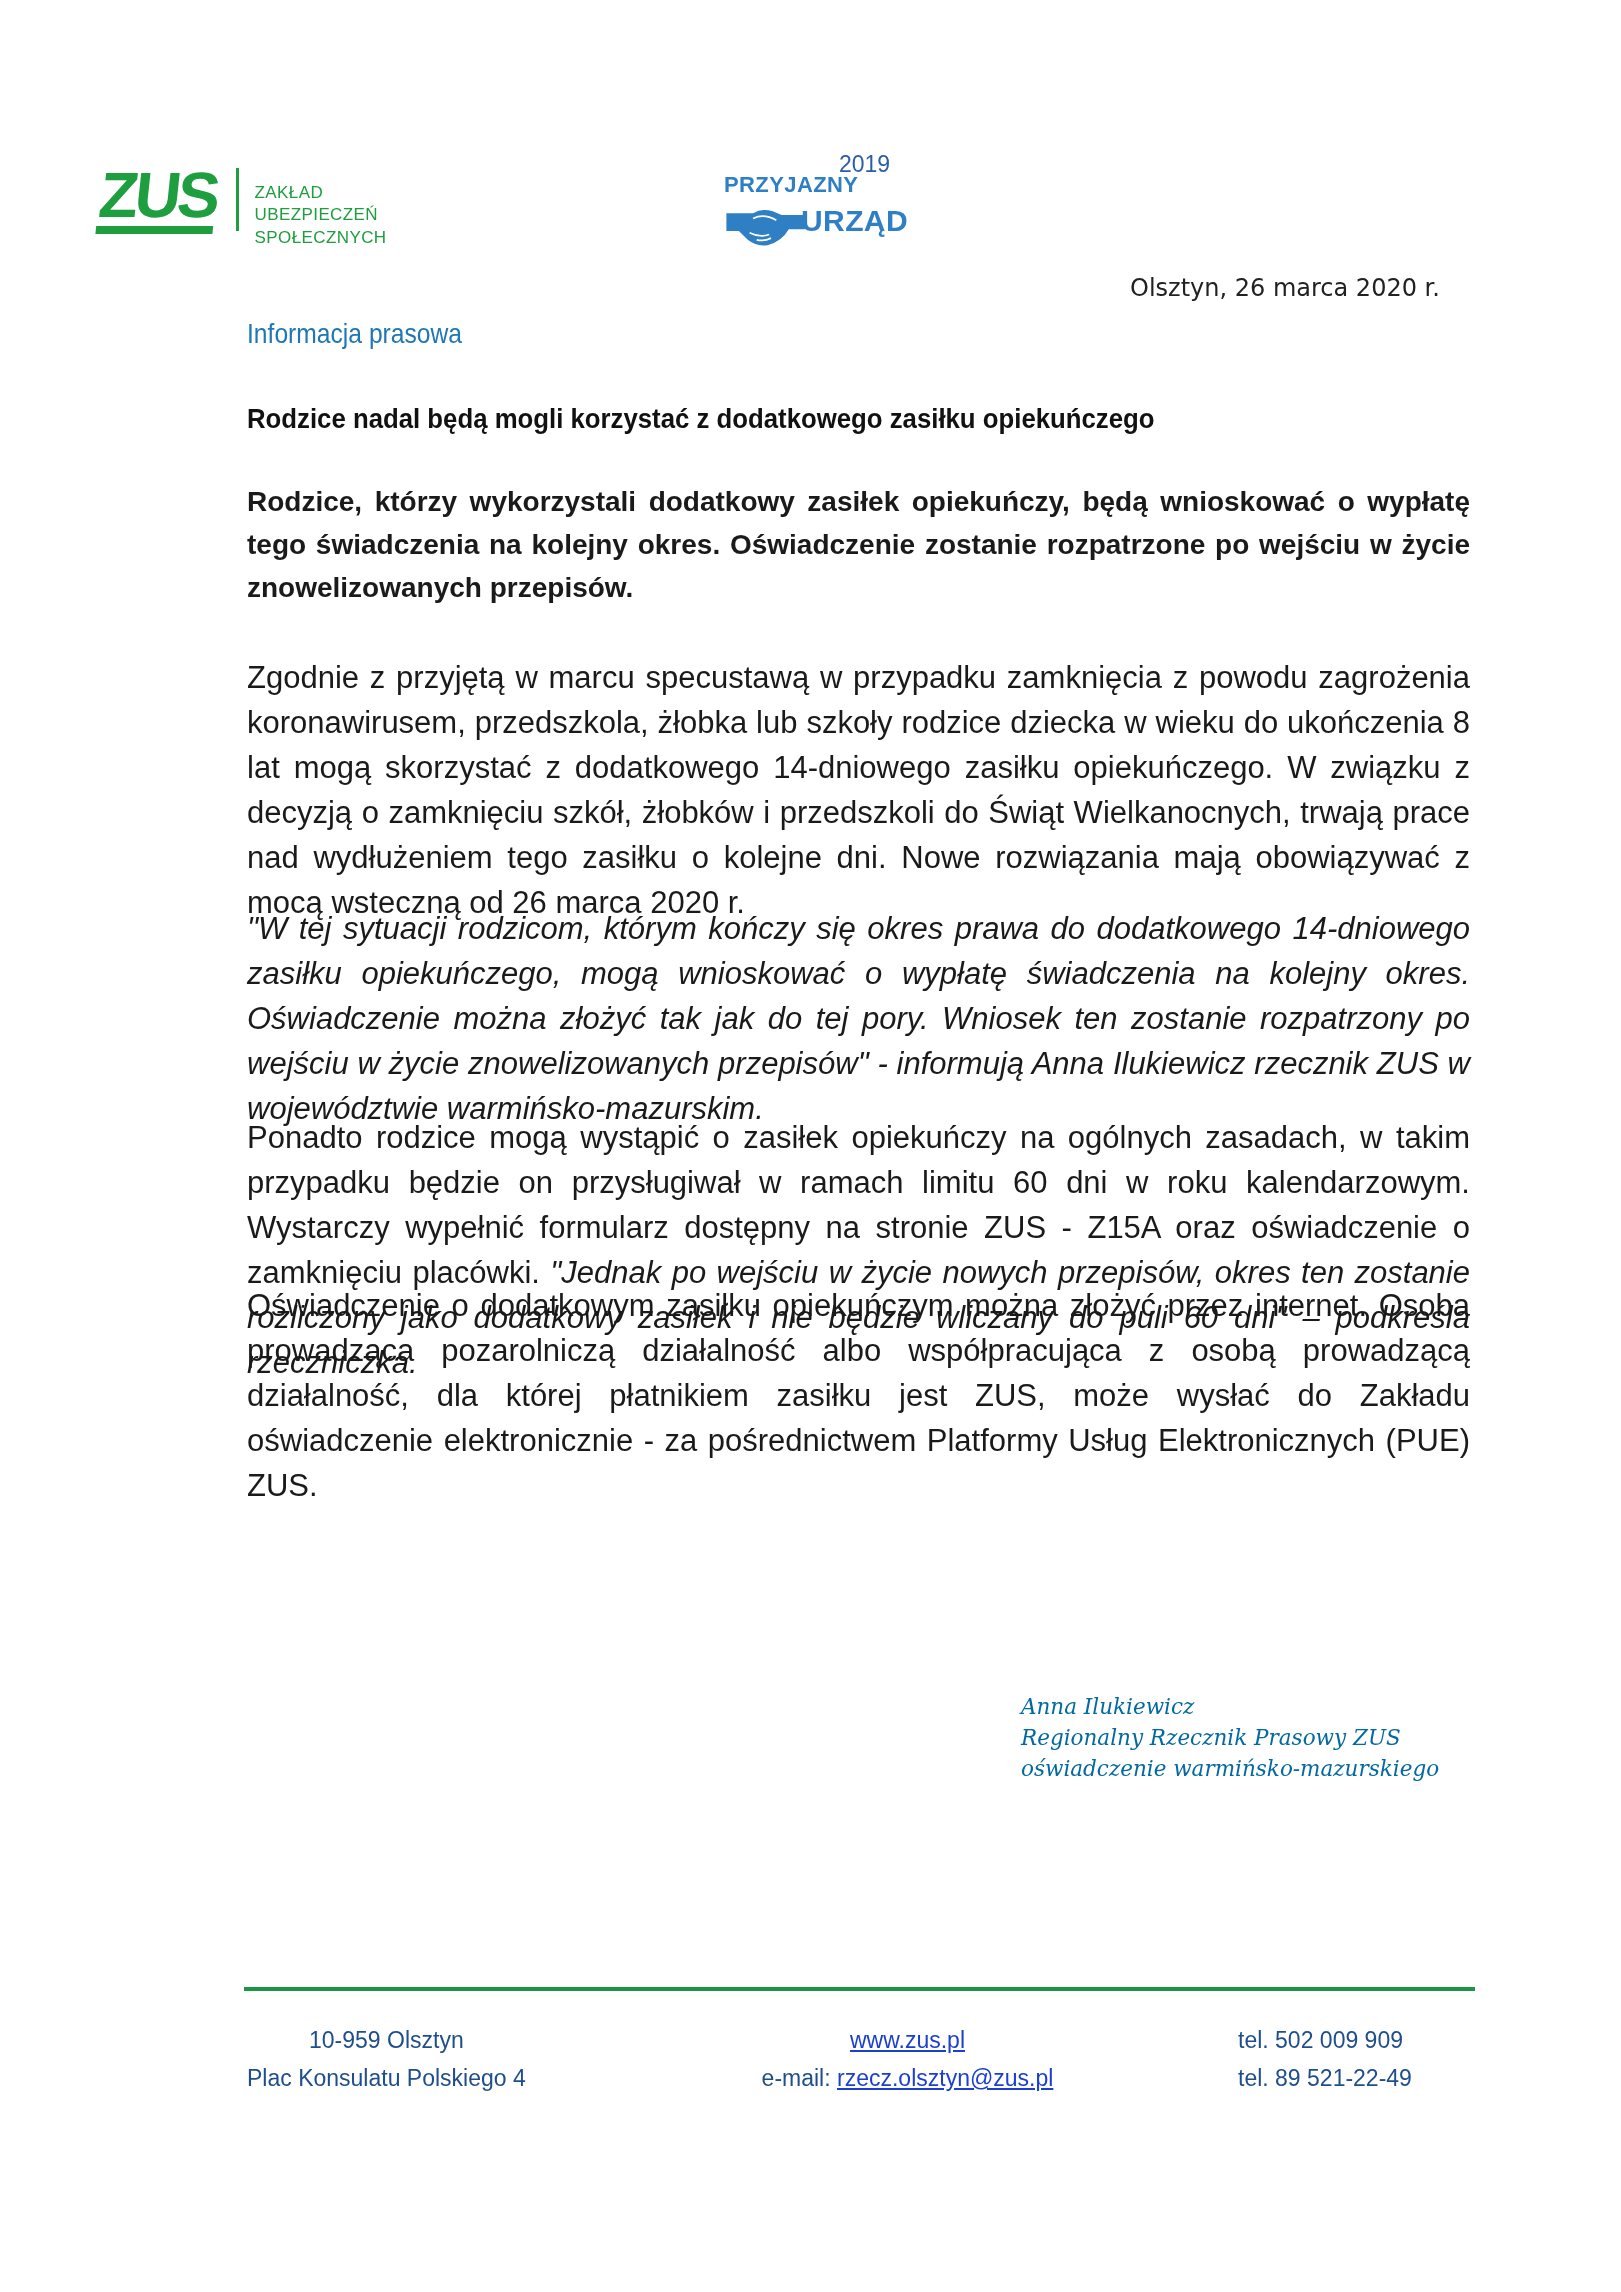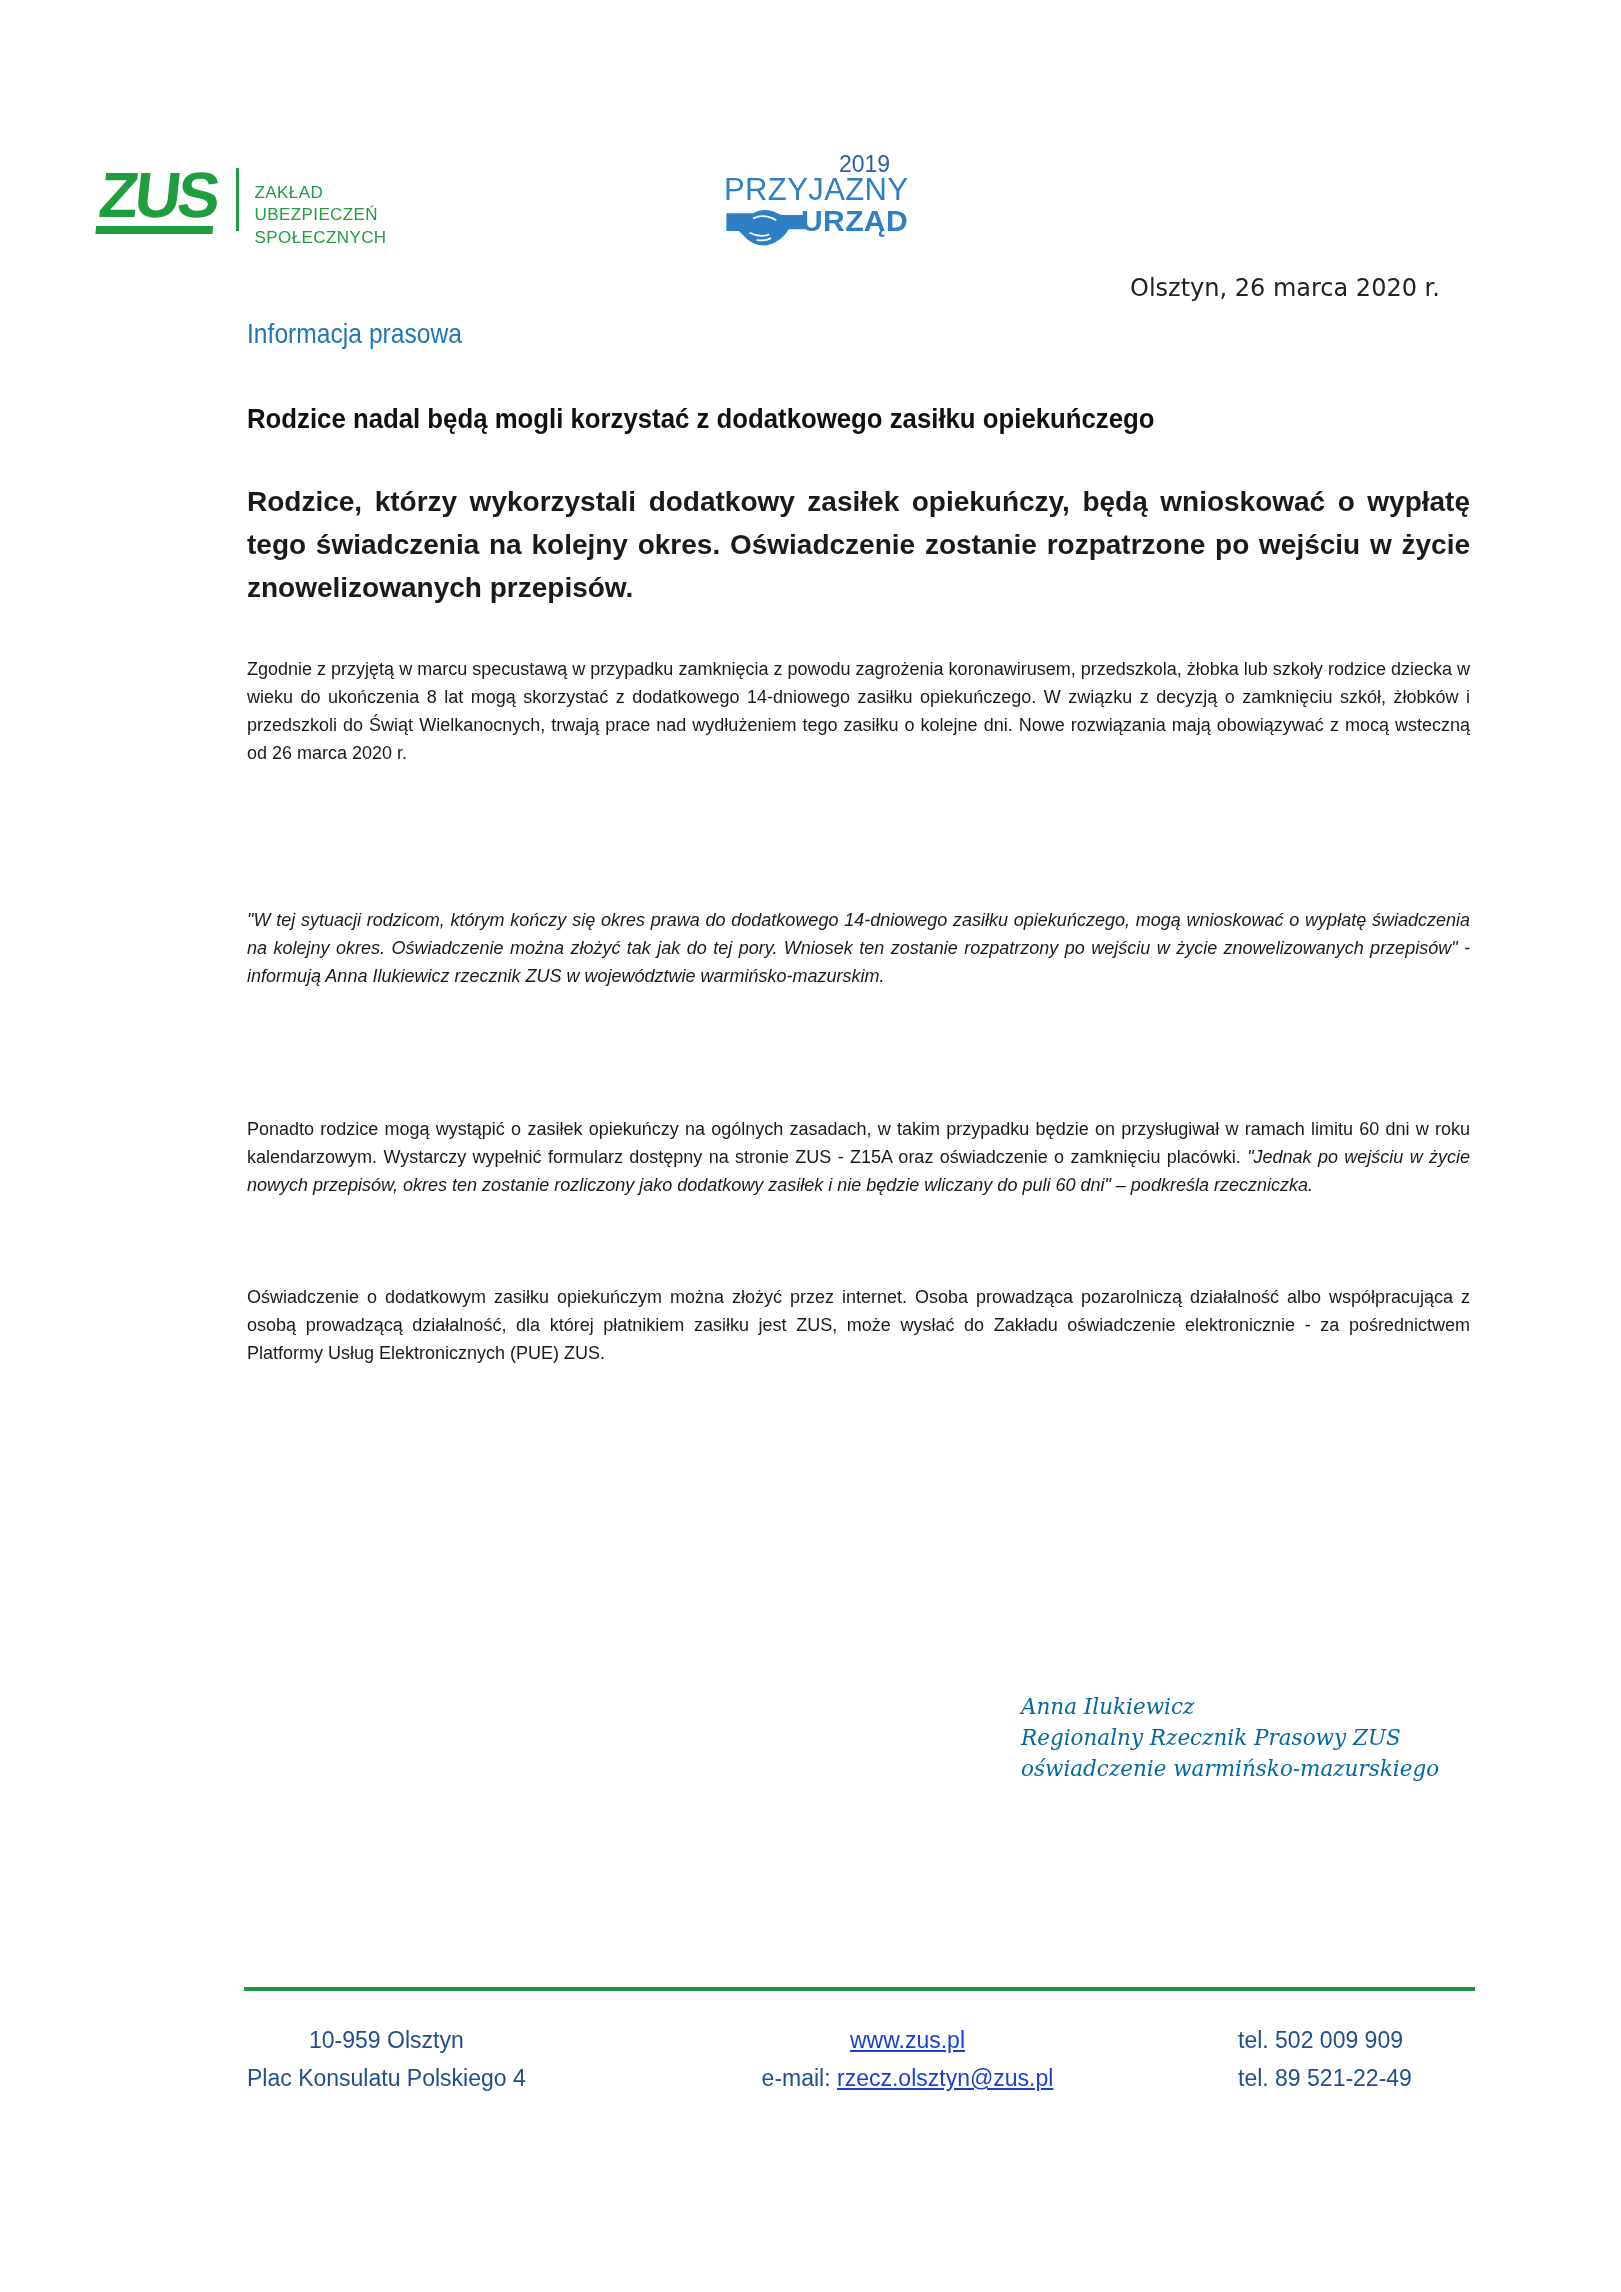--- a/index.html
+++ b/index.html
@@ -59,21 +59,21 @@
       left: 724px; top: 150px;
       width: 188px; height: 99px;
       color: #2f7fc4;
     }
     .pu-year {
       position: absolute; left: 115px; top: 1px;
       font-weight: normal; font-size: 23px; color: #2a5ea8;
     }
     .pu-line1 {
       position: absolute; left: 0; top: 21.5px;
-      font-weight: normal; font-size: 31px; letter-spacing: 0.4px; color: #2f7fc4;
+      font-weight: bold; font-size: 22px; letter-spacing: 0.4px; color: #2f7fc4;
     }
     .pu-line2 {
       position: absolute; left: 77px; top: 54px;
       font-weight: bold; font-size: 30px; letter-spacing: 0.4px; color: #2f7fc4;
     }
     .pu-hands {
       position: absolute; left: 1.8px; top: 56px;
       width: 81px; height: 41px;
     }
 
@@ -92,22 +92,22 @@
 
     .headline {
       left: 247px; top: 403px;
       font-size: 28px; font-weight: bold; color: #111;
       transform: scaleX(0.92); transform-origin: left top;
       white-space: nowrap;
     }
 
     .content {
       left: 247px; width: 1223px;
-      font-size: 18px;
-      line-height: 28px;
+      font-size: 31px;
+      line-height: 45px;
       text-align: justify;
       color: #1a1a1a;
     }
     .content p { margin: 0; }
     .lead {
       top: 480px;
       font-size: 28px; font-weight: bold; line-height: 43px;
     }
     .para1 { top: 655px; }
     .para2 { top: 906px; font-style: italic; }

